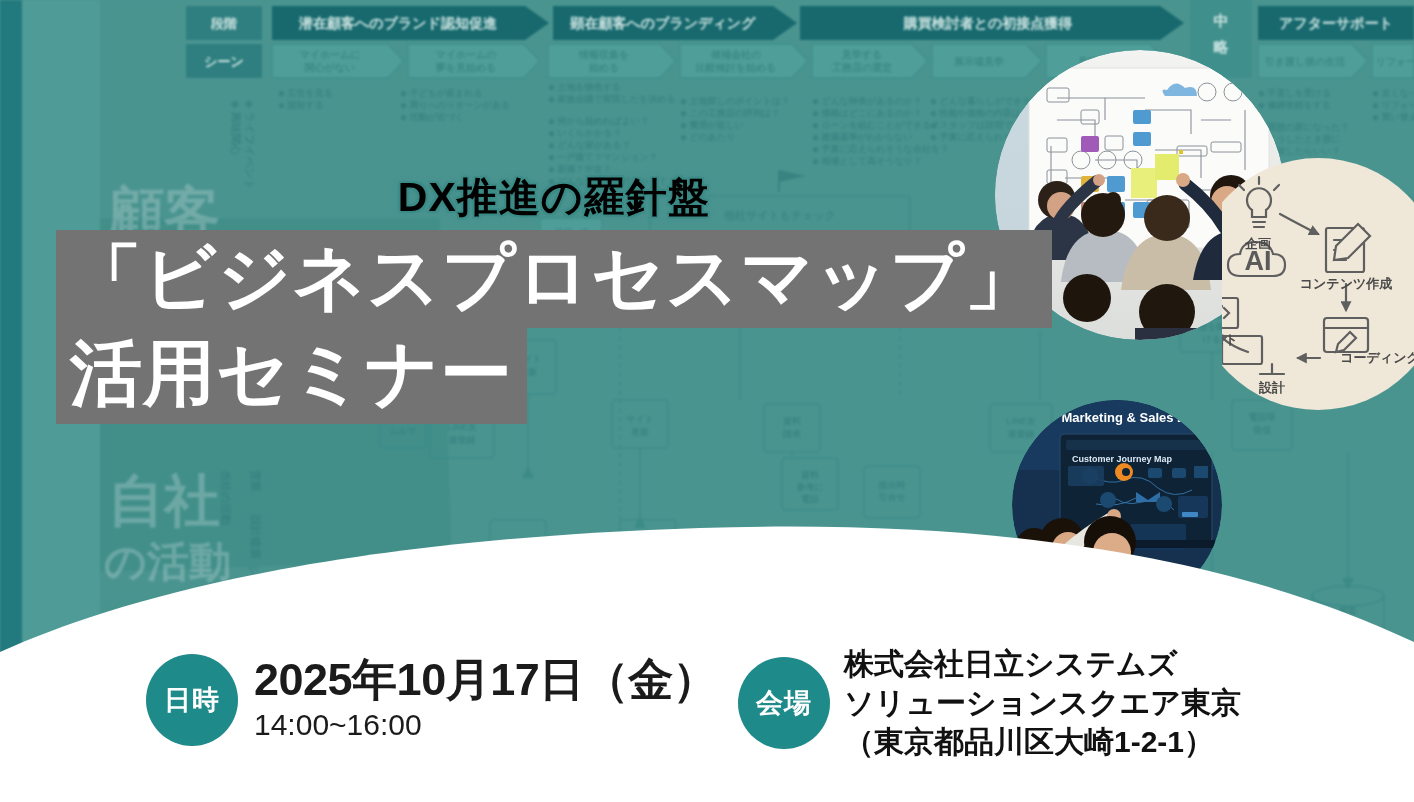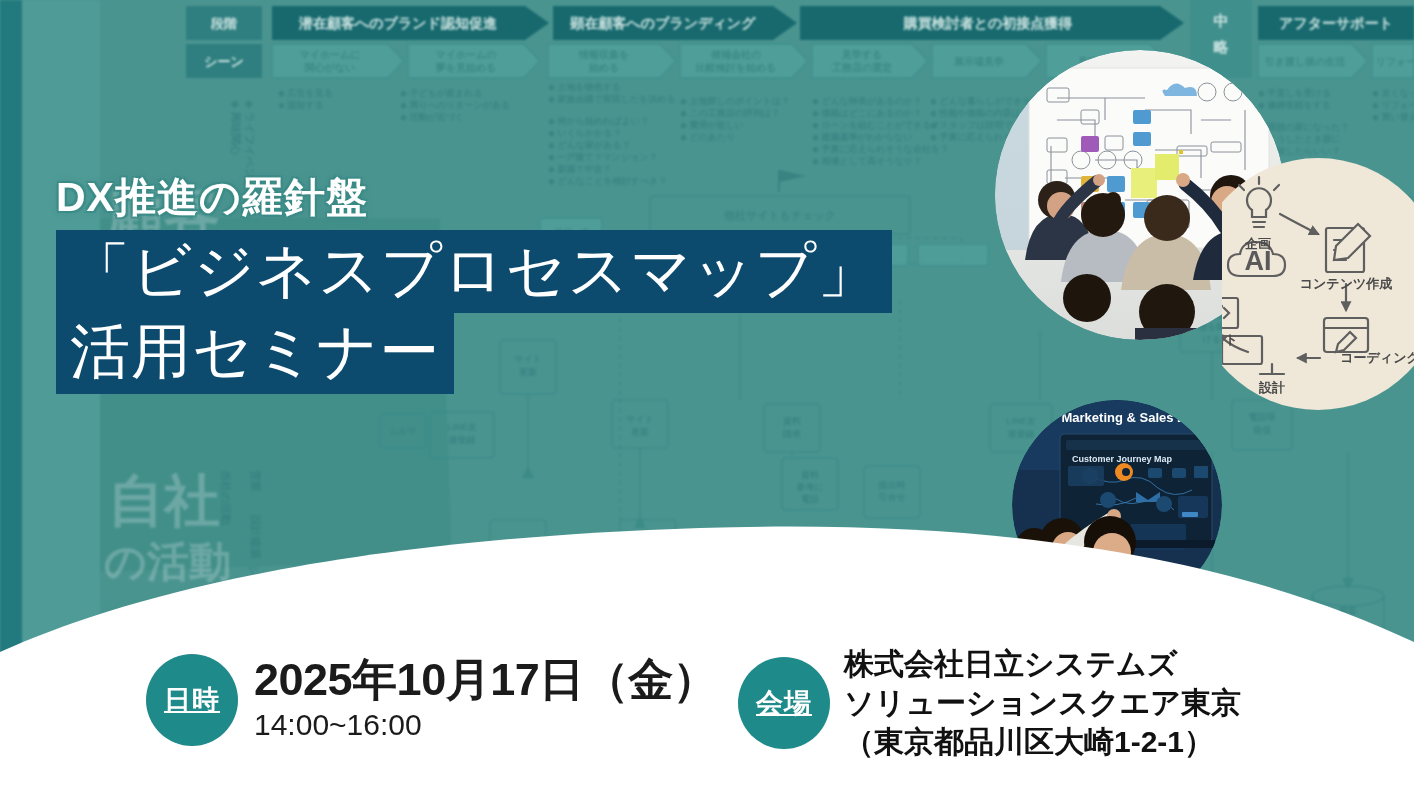--- a/index.html
+++ b/index.html
@@ -26,37 +26,38 @@
   .ghosttext   { fill:#ffffff; opacity:.22; font-weight:700; }
   .minitext    { fill:#2d7a78; opacity:.55; font-weight:700; }
   .bg-blur { filter:blur(1.1px); }
 
   
   .swoosh { position:absolute; left:0; bottom:0; width:1414px; height:300px; }
 
   
   .headline { position:absolute; left:56px; top:176px; }
   .subtitle {
-    font-size:41px; font-weight:700; color:#ffffff; letter-spacing:1px;
+    font-size:41px; font-weight:700; color:#000000; letter-spacing:1px;
     line-height:1.05;
     text-shadow:
       0 0 7px rgba(58,138,134,.95),
       2px 2px 0 rgba(58,138,134,.7),
       -2px 2px 0 rgba(58,138,134,.7),
       2px -2px 0 rgba(58,138,134,.7),
       -2px -2px 0 rgba(58,138,134,.7);
     white-space:nowrap;
+    text-align:center;
   }
   .title-rows { margin-top:11px; }
   .title-row { display:block; }
   .title-band {
     display:inline-block;
-    background:#0c4a6e;
+    background:#737373;
     color:#fff;
-    font-size:60px; font-weight:400;
+    font-size:72px; font-weight:700;
     letter-spacing:1px;
     line-height:1.22;
     padding:4px 14px 6px 14px;
     white-space:nowrap;
   }
   .title-row + .title-row .title-band { padding-top:2px; }
 
   
   .photo-circle { position:absolute; border-radius:50%; overflow:hidden; }
   #photo-meeting { left:995px; top:50px; width:290px; height:290px; }
@@ -69,21 +70,20 @@
   .footer { position:absolute; left:0; bottom:0; width:1414px; height:170px; }
   .info-group { position:absolute; display:flex; align-items:center; }
   #info-date { left:146px; top:22px; }
   #info-venue { left:738px; top:12px; }
   .badge {
     width:92px; height:92px; border-radius:50%;
     background:#1f8a8a; color:#fff;
     display:flex; align-items:center; justify-content:center;
     font-size:27px; font-weight:700; letter-spacing:1px;
     flex:0 0 auto;
-    text-decoration:underline;
   }
   .date-text { margin-left:16px; color:#1b1b1b; }
   .date-main { font-size:45px; font-weight:700; line-height:1.06; white-space:nowrap; letter-spacing:-0.5px; }
   .date-sub  { font-size:30px; font-weight:400; line-height:1.25; margin-top:2px; }
   .venue-text { margin-left:14px; color:#111; text-align:left; }
   .venue-line { font-size:30px; font-weight:700; line-height:1.30; white-space:nowrap; letter-spacing:0px; }
 </style>
 </head>
 <body>
 

